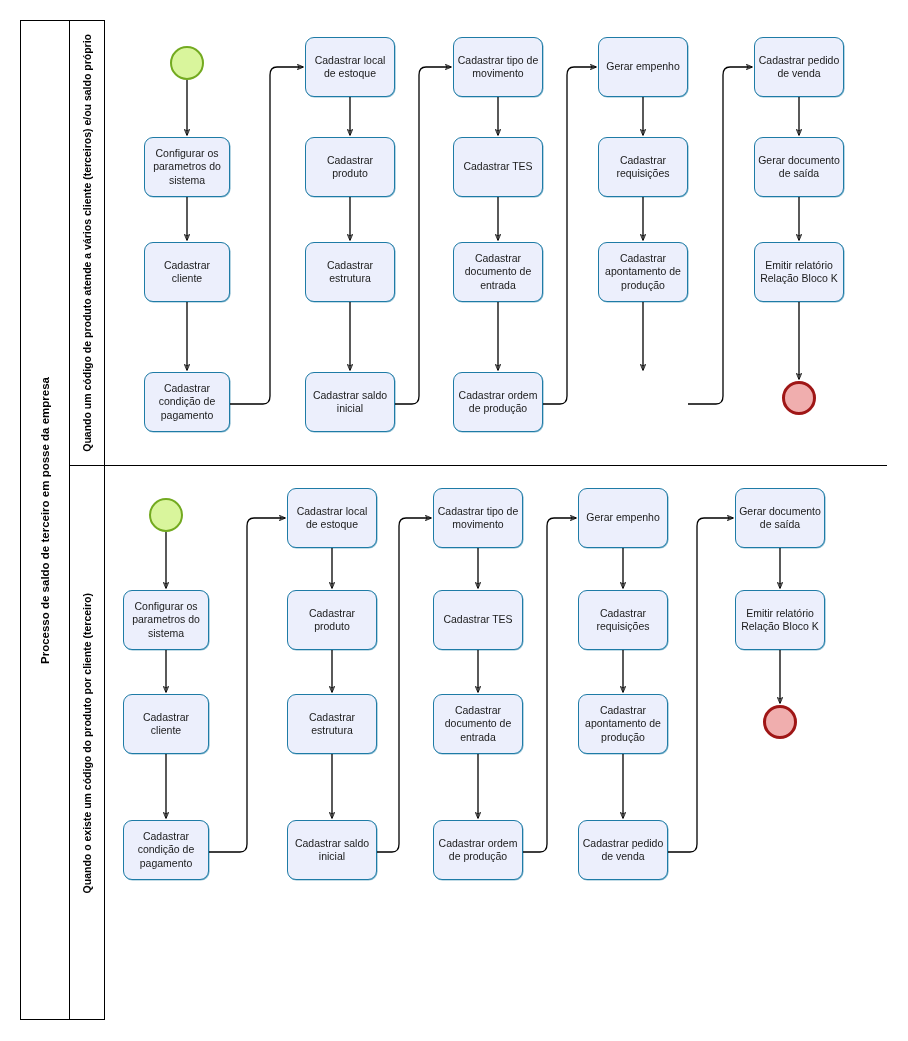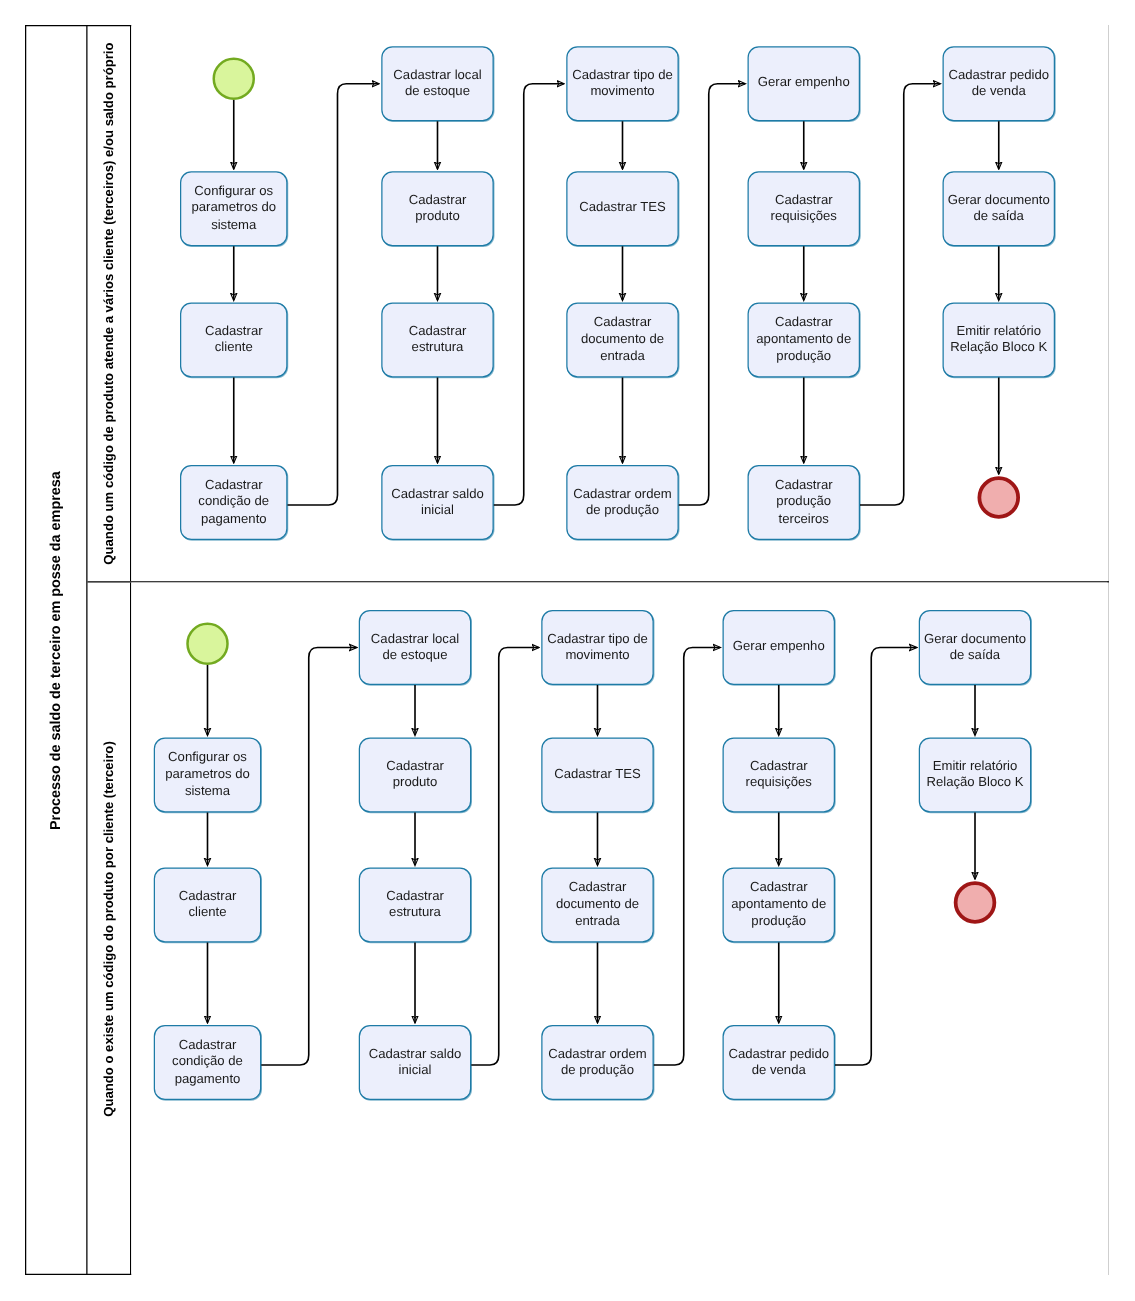--- a/index.html
+++ b/index.html
@@ -172,23 +172,20 @@
 
   <div class="task" style="left:598px; top:37px; width:90px; height:60px;">
     <span>Gerar empenho</span>
   </div>
   <div class="task" style="left:598px; top:137px; width:90px; height:60px;">
     <span>Cadastrar requisições</span>
   </div>
   <div class="task" style="left:598px; top:242px; width:90px; height:60px;">
     <span>Cadastrar apontamento de produção</span>
   </div>
-  <div class="task" style="left:598px; top:372px; width:90px; height:60px;">
-    <span>Cadastrar produção terceiros</span>
-  </div>
 
   <div class="task" style="left:754px; top:37px; width:90px; height:60px;">
     <span>Cadastrar pedido de venda</span>
   </div>
   <div class="task" style="left:754px; top:137px; width:90px; height:60px;">
     <span>Gerar documento de saída</span>
   </div>
   <div class="task" style="left:754px; top:242px; width:90px; height:60px;">
     <span>Emitir relatório Relação Bloco K</span>
   </div>

